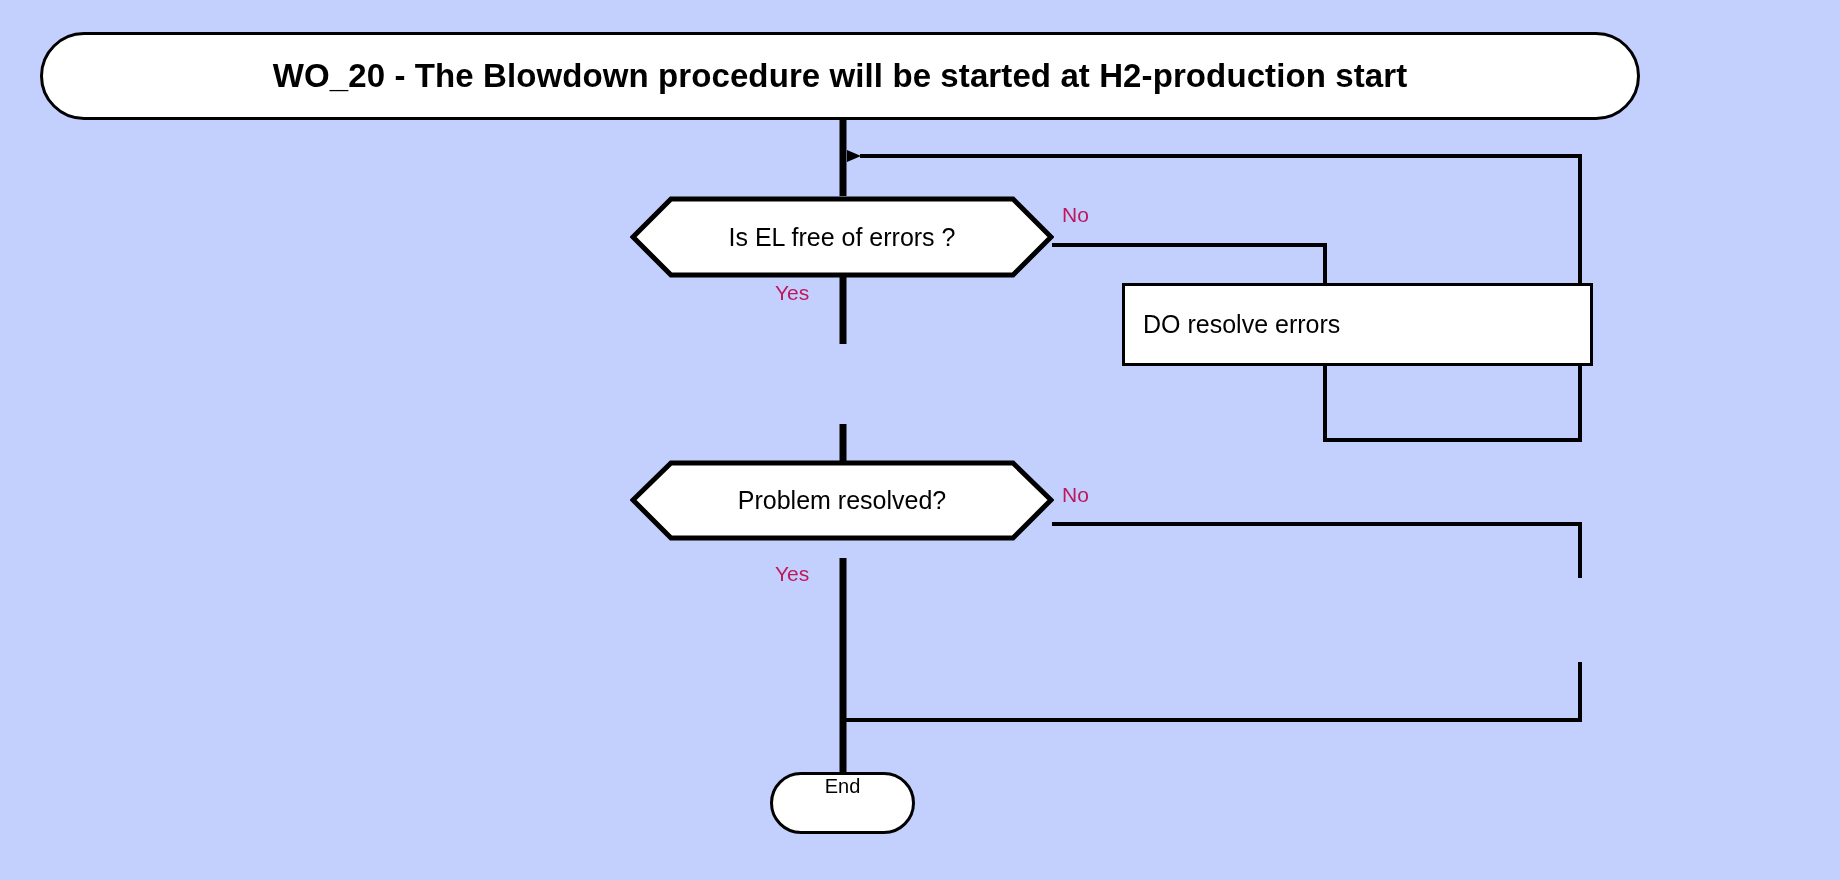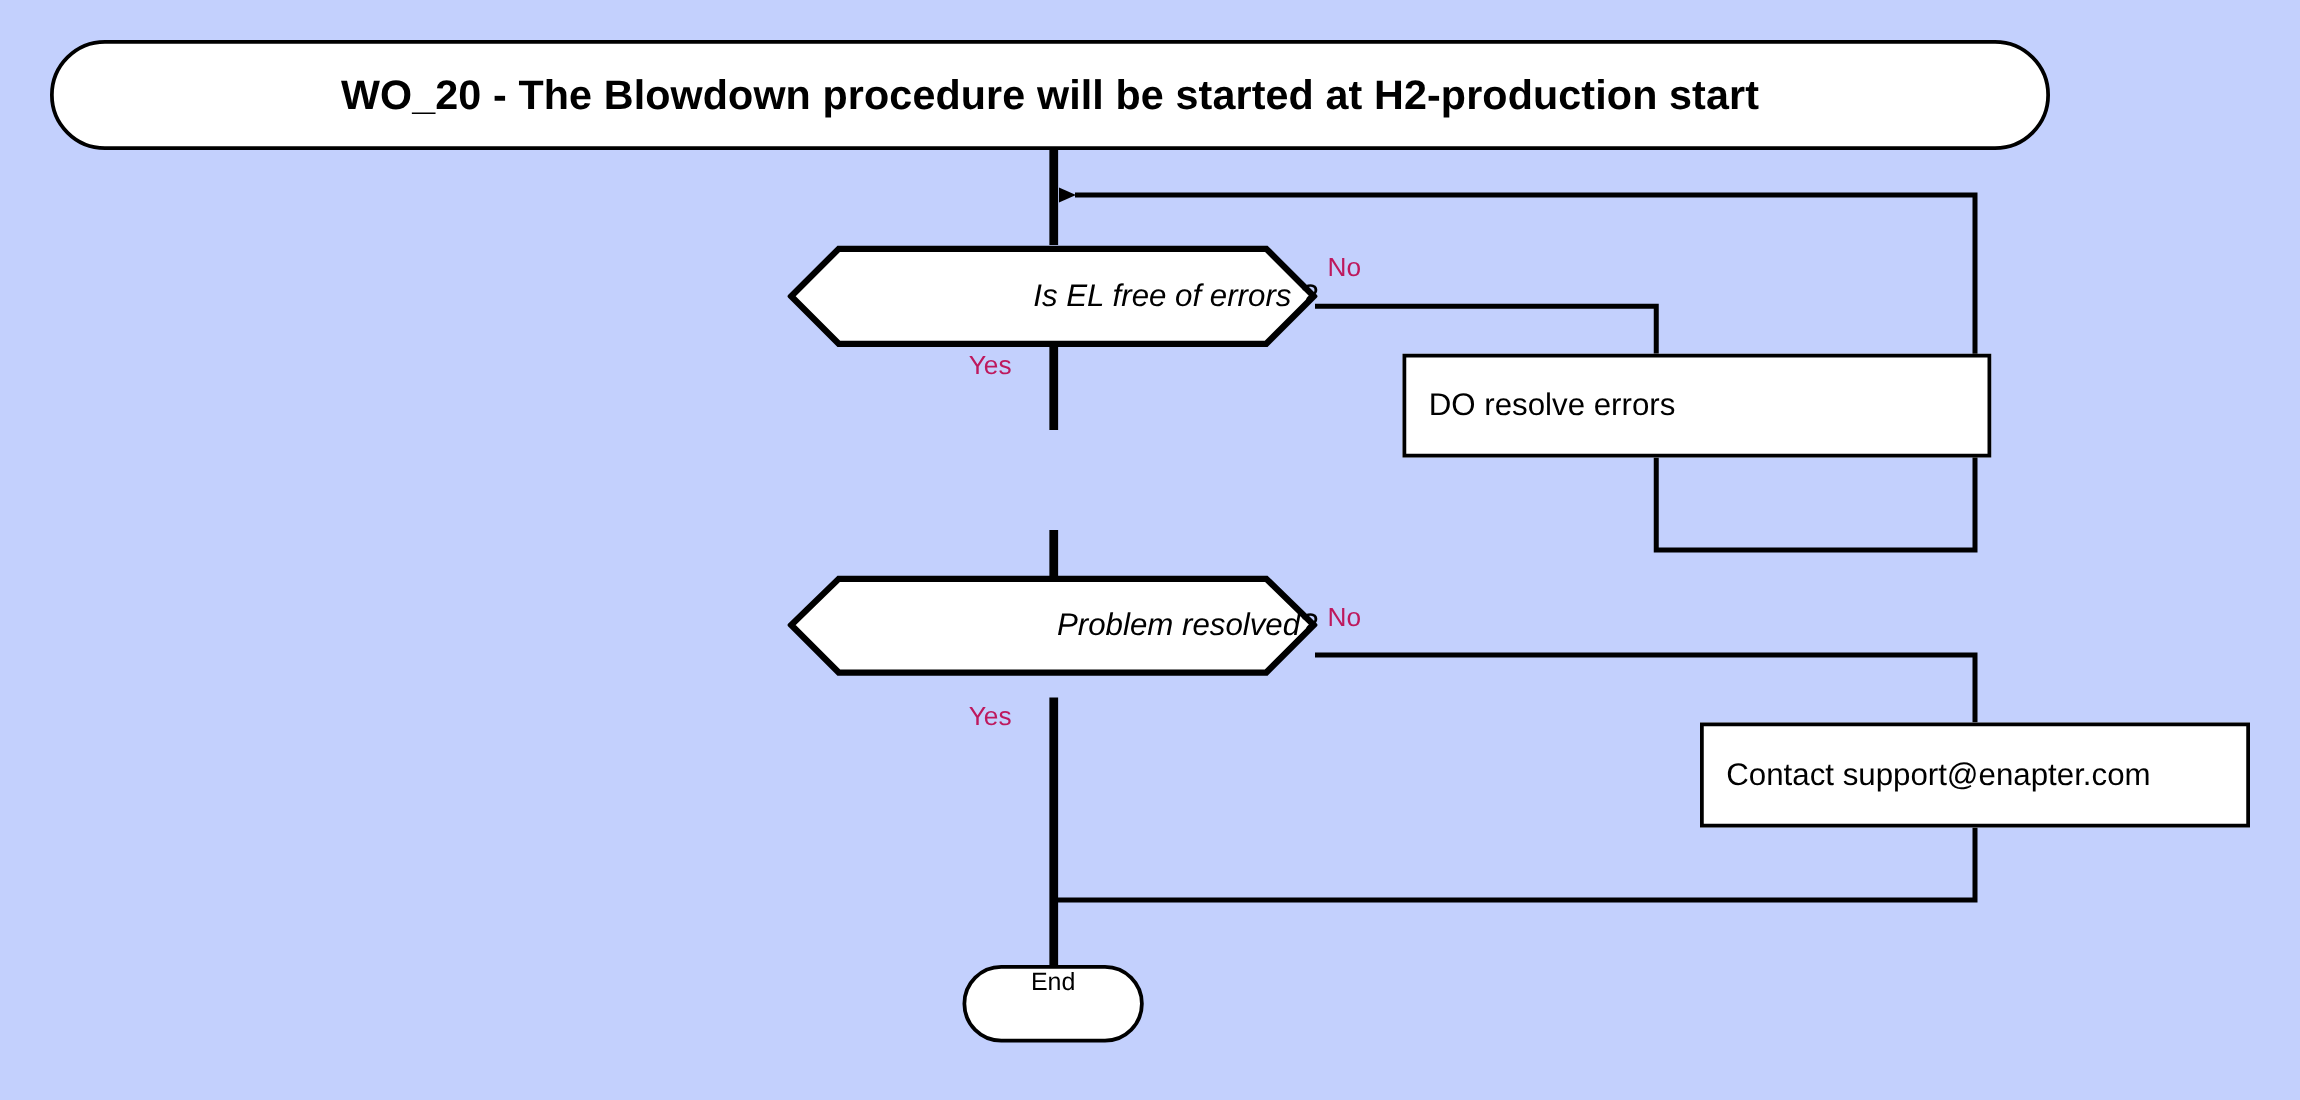--- a/index.html
+++ b/index.html
@@ -69,24 +69,23 @@
     font-size: 25px;
     padding-left: 18px;
     white-space: nowrap;
   }
 
   
   .decision {
     background: transparent;
     display: flex;
     align-items: center;
-    justify-content: flex-end;
+    justify-content: center;
     font-size: 25px;
     white-space: nowrap;
-    font-style: italic;
   }
   .decision .hexbody {
     position: absolute;
     left: 0; top: 0;
     width: 100%; height: 100%;
   }
   .decision .hexlabel {
     position: relative;
     z-index: 2;
     color: #000;
@@ -146,23 +145,20 @@
   </div>
 
 
   <div class="node decision" style="left:630px; top:460px; width:424px; height:81px; background:transparent;">
     <svg class="hexbody" viewBox="0 0 424 81" preserveAspectRatio="none">
       <polygon points="41,3 383,3 421,40 383,78 41,78 3,40" fill="#ffffff" stroke="#000000" stroke-width="5" vector-effect="non-scaling-stroke"></polygon>
     </svg>
     <span class="hexlabel">Problem resolved?</span>
   </div>
 
-  <div class="node process" style="left:1360px; top:578px; width:440px; height:84px;">
-    <span>Contact support@enapter.com</span>
-  </div>
 
   <div class="node terminator-end" style="left:770px; top:772px; width:145px; height:62px;">
     <span>End</span>
   </div>
 
   <div class="edge-label" style="left:1062px; top:203px;">
     <span>No</span>
   </div>
 
   <div class="edge-label" style="left:775px; top:281px;">

